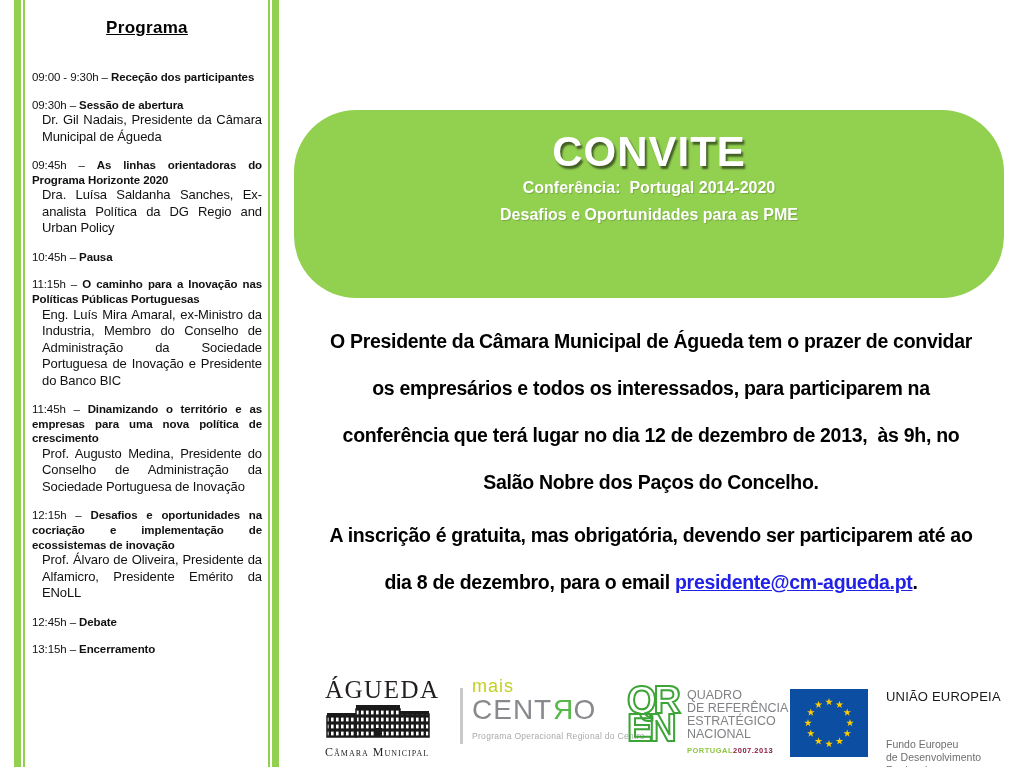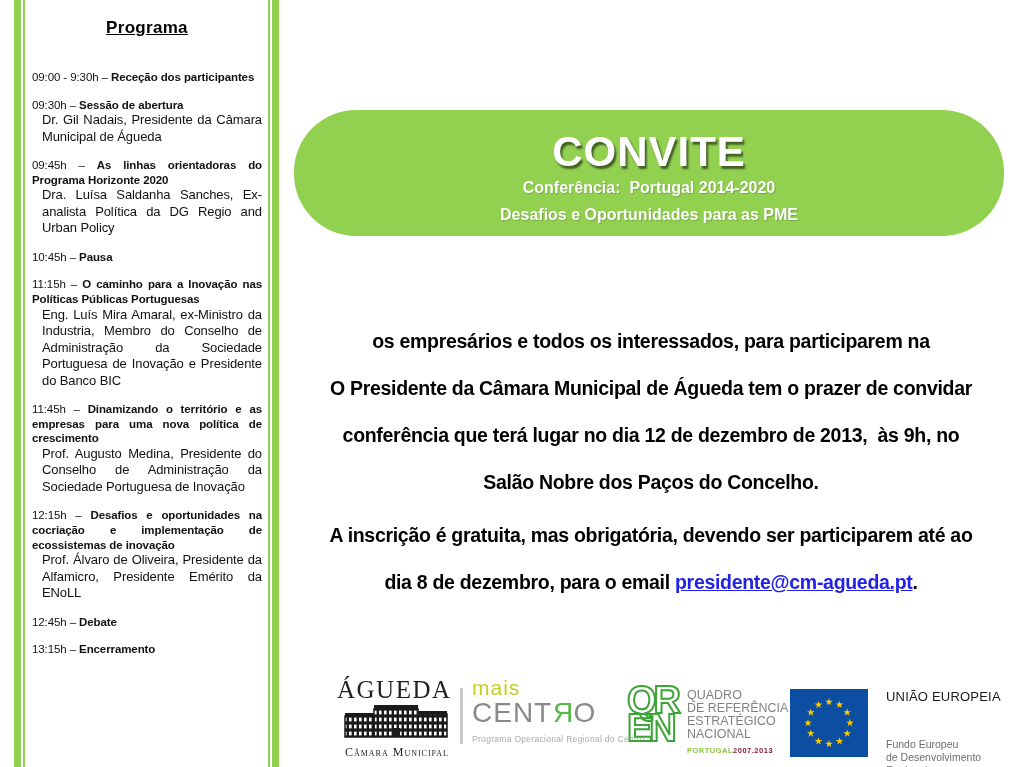--- a/index.html
+++ b/index.html
@@ -36,21 +36,21 @@
     text-align:justify;letter-spacing:-0.1px;
   }
   .pline b{font-weight:bold;}
   .pdetail{
     margin:0;padding-left:10px;font-size:13px;line-height:1.27;
     color:var(--ink);text-align:justify;letter-spacing:-0.1px;
   }
 
   
   .banner{
-    position:absolute;left:294px;top:110px;width:710px;height:126px;
+    position:absolute;left:294px;top:110px;width:710px;height:188px;
     background:var(--green);border-radius:62px;text-align:center;color:#fff;
   }
   .banner-title{
     margin-top:20px;font-size:42px;font-weight:bold;letter-spacing:1px;
     text-shadow:2px 3px 2px rgba(0,0,0,.55);line-height:1.05;
   }
   .banner-sub{
     font-size:16px;font-weight:bold;line-height:27px;white-space:pre-wrap;
     text-shadow:1px 1px 1px rgba(0,0,0,.18);
   }
@@ -59,27 +59,27 @@
   .bodytext{
     position:absolute;left:284px;width:734px;text-align:center;
     font-weight:bold;color:#000;font-size:19.5px;letter-spacing:-0.3px;
   }
   .bodytext .bline{line-height:47px;white-space:pre-wrap;}
   .p1{top:318px;}
   .p2{top:512px;}
   a.email{color:#2121E8;text-decoration:underline;}
 
   
-  .agueda{position:absolute;left:337px;top:677px;width:112px;text-align:right;color:#231F20;}
+  .agueda{position:absolute;left:325px;top:677px;width:112px;text-align:left;color:#231F20;}
   .agueda-name{font-family:"Liberation Serif","DejaVu Serif",serif;font-size:25px;letter-spacing:1.5px;line-height:1;}
   .agueda-sub{font-family:"Liberation Serif","DejaVu Serif",serif;font-size:12px;font-variant:small-caps;letter-spacing:1px;margin-top:1px;}
   .logo-divider{position:absolute;left:460px;top:688px;width:3px;height:56px;background:#C9CACB;}
 
   .maiscentro{position:absolute;left:472px;top:677px;width:150px;}
-  .mc-mais{color:#C3D021;font-size:21px;line-height:1.05;letter-spacing:1px;}
+  .mc-mais{color:#C3D021;font-size:18px;line-height:1.05;letter-spacing:1px;}
   .mc-centro{color:#87898C;font-size:28px;line-height:1.0;letter-spacing:1px;}
   .mc-r{color:#54B948;display:inline-block;transform:scaleX(-1);}
   .mc-sub{color:#A7A9AC;font-size:8.5px;margin-top:7px;letter-spacing:.3px;white-space:nowrap;}
 
   .qren{position:absolute;left:627px;top:686px;display:flex;align-items:flex-start;}
   .qren-letters{
     font-weight:bold;font-size:38px;line-height:28px;letter-spacing:-3px;
     color:#3DA437;
   }
   @supports (-webkit-text-stroke:1px black){
@@ -146,22 +146,22 @@
   </div>
 </div>
 
 <div class="banner">
   <div class="banner-title">CONVITE</div>
   <div class="banner-sub">Conferência:  Portugal 2014-2020</div>
   <div class="banner-sub">Desafios e Oportunidades para as PME</div>
 </div>
 
 <div class="bodytext p1">
+  <div class="bline">O Presidente da Câmara Municipal de Águeda tem o prazer de convidar</div>
   <div class="bline">os empresários e todos os interessados, para participarem na</div>
-  <div class="bline">O Presidente da Câmara Municipal de Águeda tem o prazer de convidar</div>
   <div class="bline">conferência que terá lugar no dia 12 de dezembro de 2013,  às 9h, no</div>
   <div class="bline">Salão Nobre dos Paços do Concelho.</div>
 </div>
 
 <div class="bodytext p2">
   <div class="bline">A inscrição é gratuita, mas obrigatória, devendo ser participarem até ao</div>
   <div class="bline"><span>dia 8 de dezembro, para o email </span><a class="email" href="#">presidente@cm-agueda.pt</a><span>.</span></div>
 </div>
 
 <div class="agueda">

